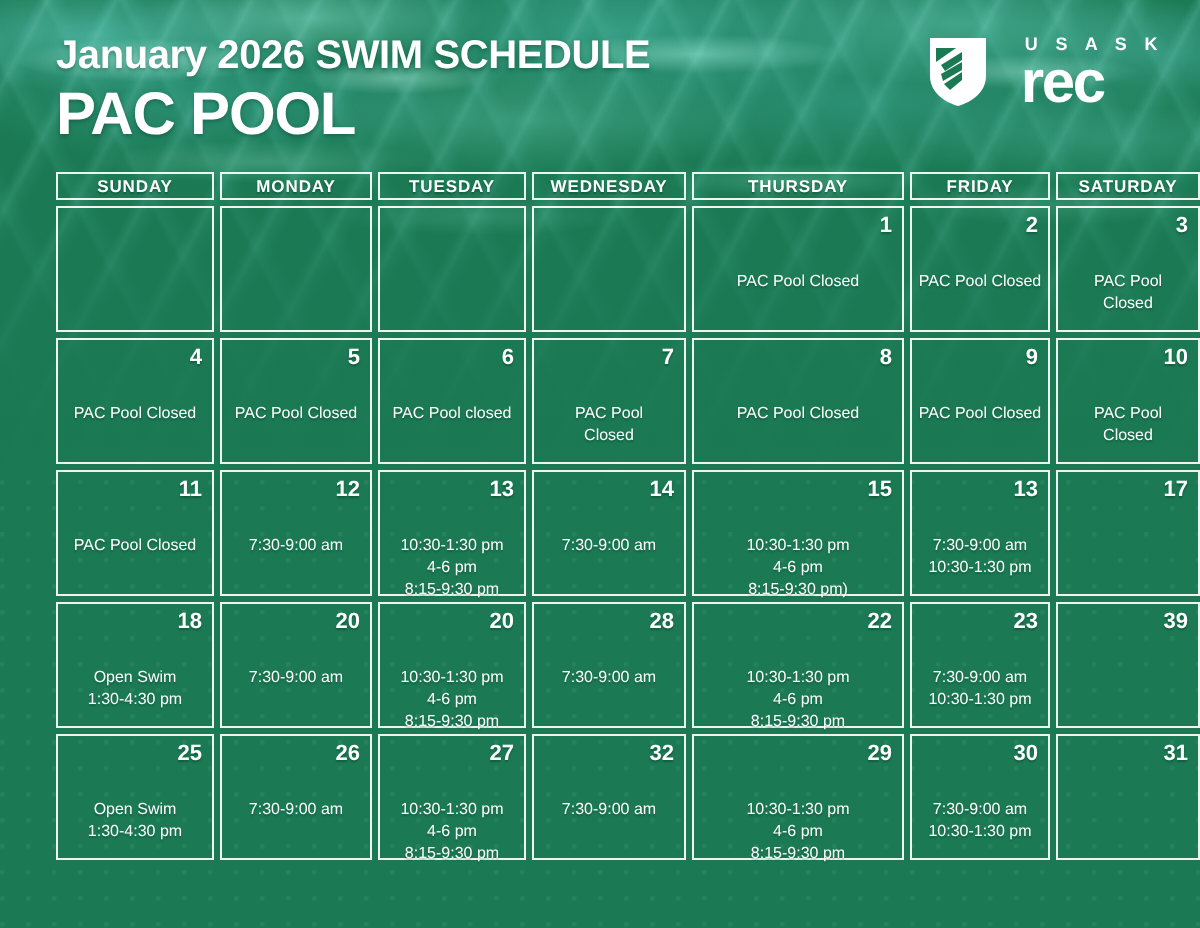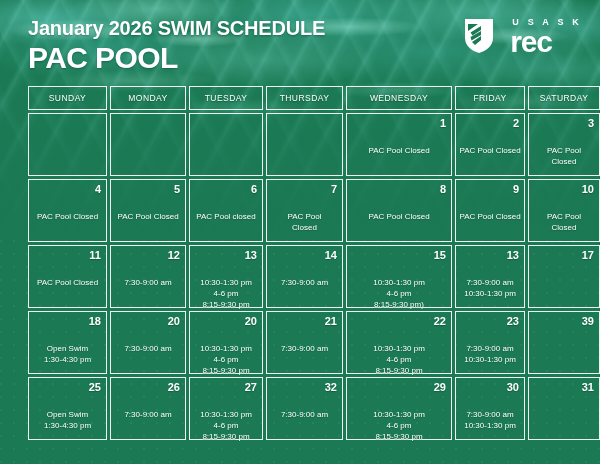--- a/index.html
+++ b/index.html
@@ -160,28 +160,28 @@
     z-index: 3;
     left: 28px;
     top: 86px;
     width: 554px;
     display: grid;
     grid-template-columns: 79px 76px 74px 77px 106px 70px 72px;
     grid-auto-rows: auto;
     gap: 3px;
   }
   .dow {
-    height: 24px;
+    height: 14px;
     display: flex;
     align-items: center;
     justify-content: center;
     border: 1.5px solid rgba(255,255,255,.92);
     color: #ffffff;
     font-size: 8.5px;
-    font-weight: normal;
+    font-weight: bold;
     letter-spacing: .45px;
     text-shadow: 0 1px 1px rgba(0,40,30,.4);
   }
   .cell {
     position: relative;
     height: 63px;
     border: 1.5px solid rgba(255,255,255,.92);
     padding: 3px 5px 4px 5px;
     display: flex;
     flex-direction: column;
@@ -248,22 +248,22 @@
         <div class="logo-usask">U S A S K</div>
         <div class="logo-rec">rec</div>
       </div>
     </div>
   </div>
 
   <div class="calendar" id="calendar">
       <div class="dow">SUNDAY</div>
       <div class="dow">MONDAY</div>
       <div class="dow">TUESDAY</div>
+      <div class="dow">WEDNESDAY</div>
       <div class="dow">THURSDAY</div>
-      <div class="dow">WEDNESDAY</div>
       <div class="dow">FRIDAY</div>
       <div class="dow">SATURDAY</div>
       <div class="cell empty">
         <div class="daynum"></div>
         <div class="events"></div>
       </div>
       <div class="cell empty">
         <div class="daynum"></div>
         <div class="events"></div>
       </div>
@@ -398,21 +398,21 @@
       </div>
       <div class="cell">
         <div class="daynum">20</div>
         <div class="events">
           <div class="evt">10:30-1:30 pm</div>
           <div class="evt">4-6 pm</div>
           <div class="evt">8:15-9:30 pm</div>
         </div>
       </div>
       <div class="cell">
-        <div class="daynum">21</div>
+        <div class="daynum">28</div>
         <div class="events">
           <div class="evt">7:30-9:00 am</div>
         </div>
       </div>
       <div class="cell">
         <div class="daynum">22</div>
         <div class="events">
           <div class="evt">10:30-1:30 pm</div>
           <div class="evt">4-6 pm</div>
           <div class="evt">8:15-9:30 pm</div>

